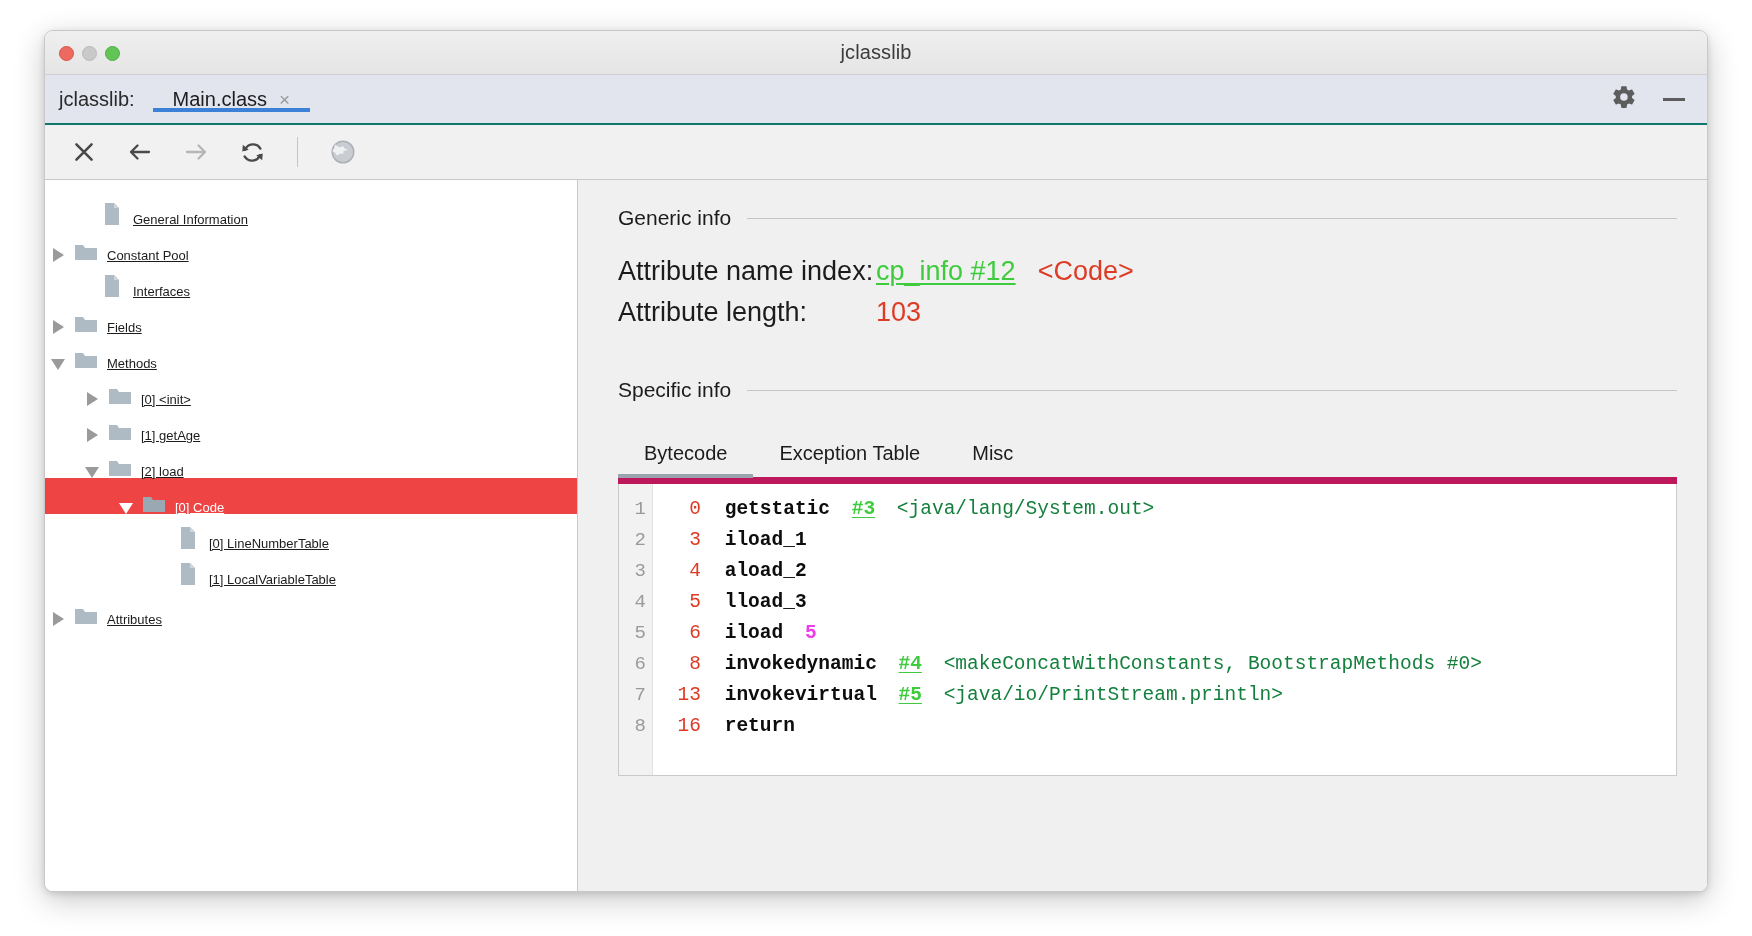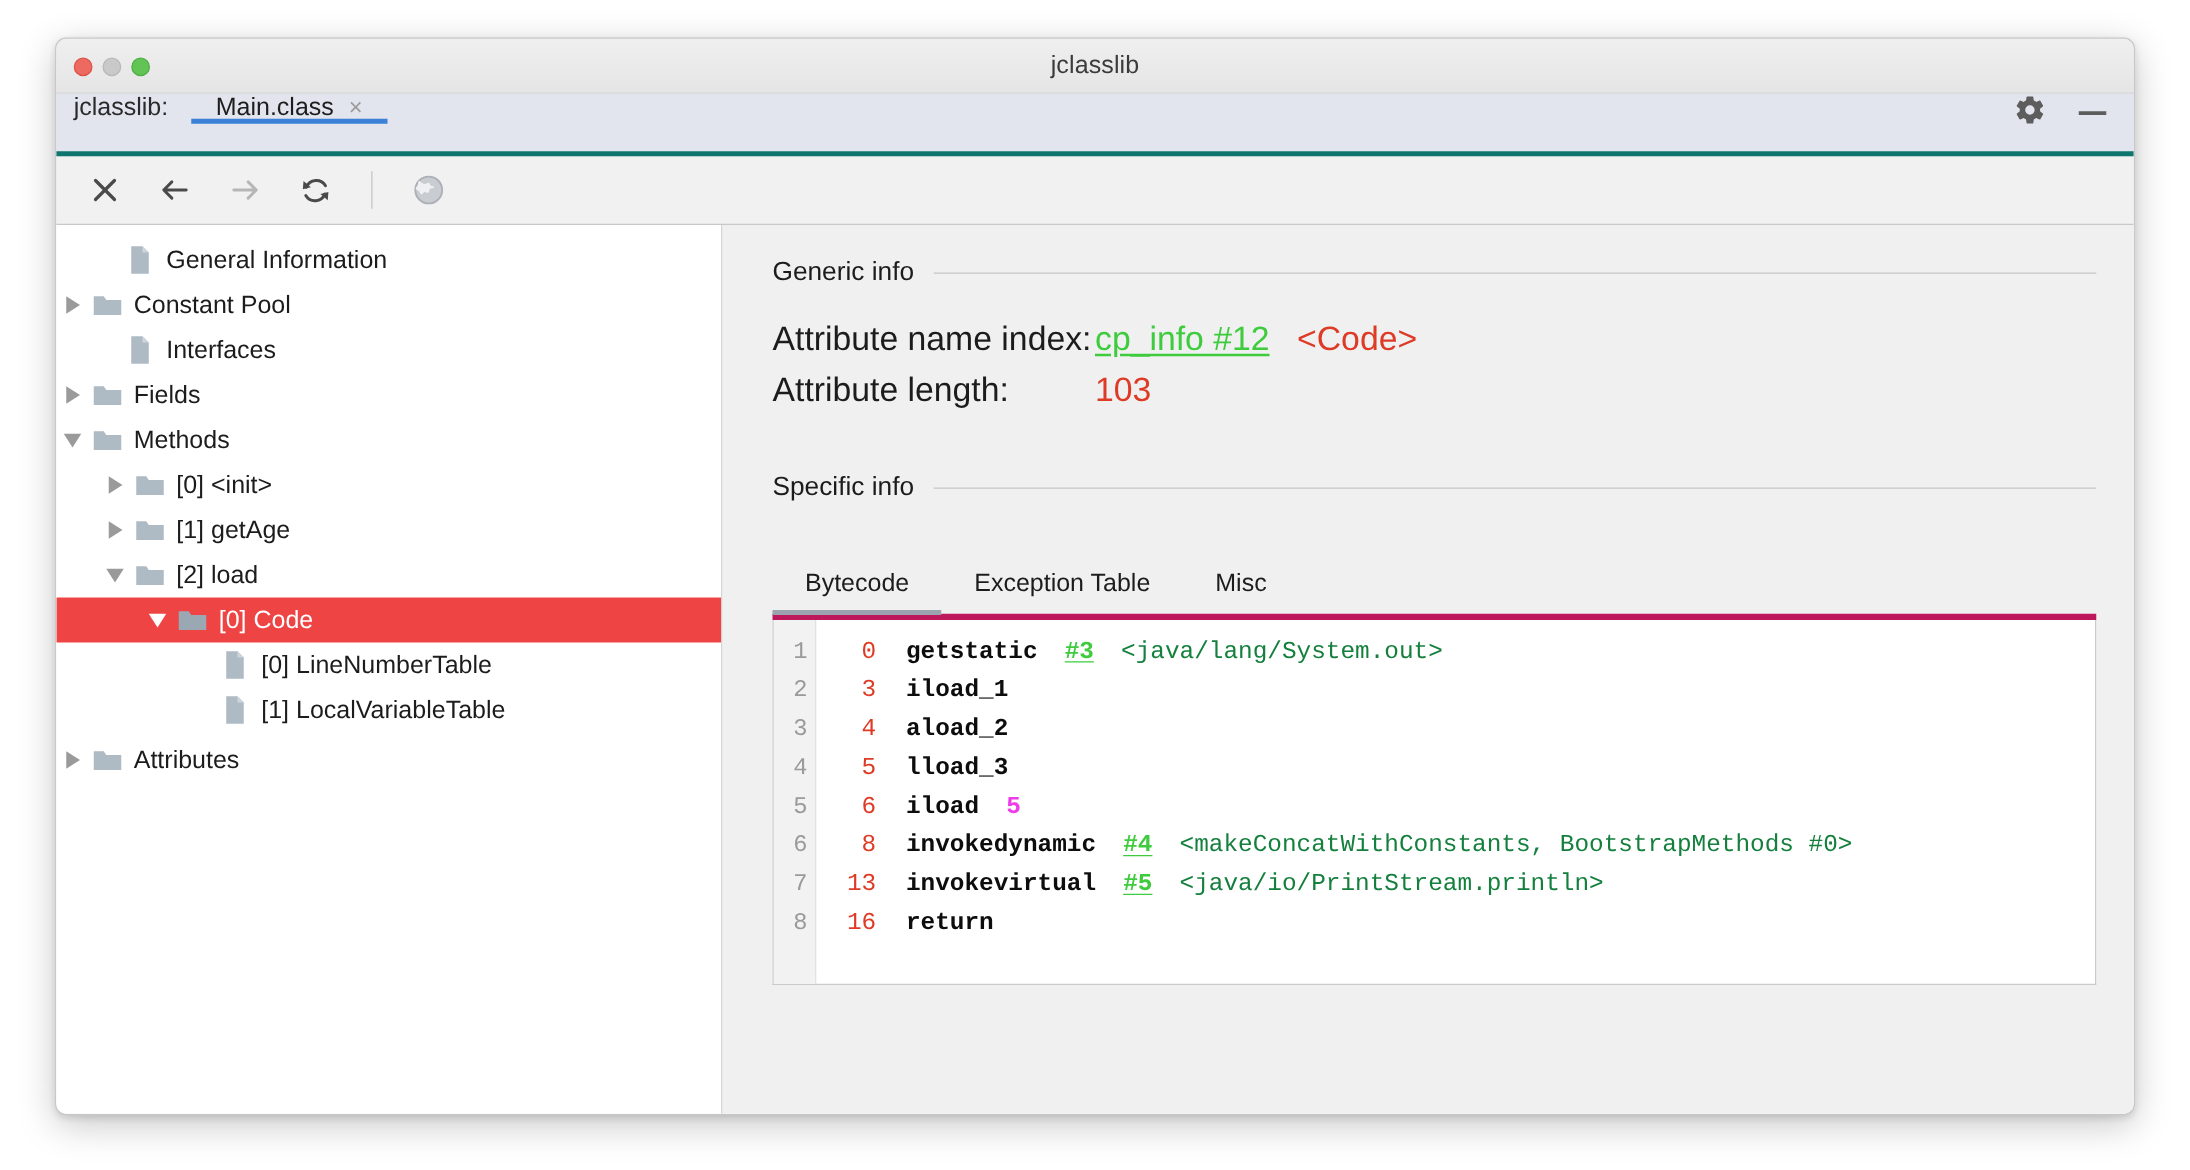--- a/index.html
+++ b/index.html
@@ -70,23 +70,23 @@
     color: #3b3b3b;
     letter-spacing: 0.1px;
   }
 
   
   .tabbar {
     position: relative;
     height: 50px;
     flex: 0 0 50px;
     background: #e2e5ee;
-    border-bottom: 4px solid #0f766e;
-    display: flex;
-    align-items: flex-start;
+    border-bottom: 2px solid #0f766e;
+    display: flex;
+    align-items: center;
   }
   .app-label {
     display: flex;
     align-items: center;
     padding: 0 18px 0 14px;
     font-size: 20px;
     color: #2a2a2a;
   }
   .tab {
     position: relative;
@@ -158,27 +158,28 @@
   .tree-pane {
     width: 533px;
     flex: 0 0 533px;
     background: #ffffff;
     border-right: 1px solid #c9c9c9;
     padding-top: 10px;
     overflow: hidden;
   }
   .tree-row {
     display: flex;
-    align-items: center;
+    align-items: flex-end;
     height: 36px;
     padding-right: 6px;
-    font-size: 20px;
+    font-size: 13px;
     color: #1c1c1c;
     white-space: nowrap;
     cursor: default;
+    text-decoration: underline;
   }
   .tree-row.selected {
     background: #ef4444;
     color: #ffffff;
   }
   .twisty {
     width: 26px;
     flex: 0 0 26px;
     display: flex;
     align-items: center;
@@ -247,25 +248,25 @@
     text-underline-offset: 3px;
     cursor: pointer;
   }
   .kv-red { color: #de3b26; margin-left: 22px; }
   .kv-red.solo { margin-left: 0; }
 
   .specific-head { margin-top: 40px; }
 
   
   .inner-tabs {
-    margin-top: 48px;
+    margin-top: 34px;
     display: flex;
     align-items: flex-end;
     gap: 0;
-    border-bottom: 5px solid #be185d;
+    border-bottom: 7px solid #be185d;
     padding-left: 0;
   }
   .inner-tab {
     padding: 6px 26px 12px 26px;
     font-size: 20px;
     color: #1c1c1c;
     position: relative;
     cursor: default;
   }
   .inner-tab.active::after {

